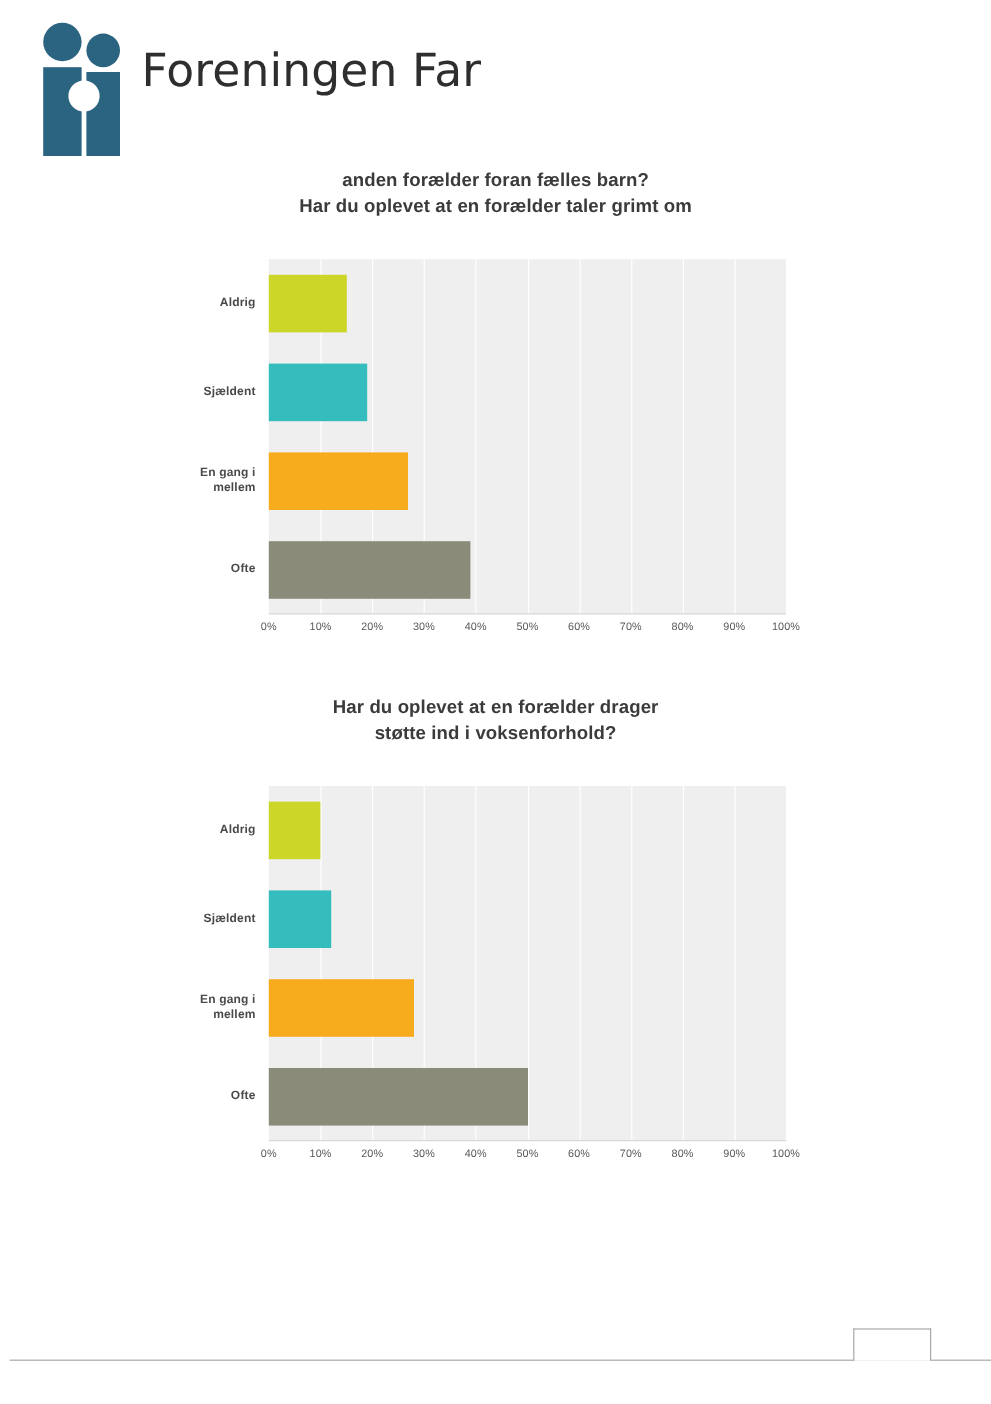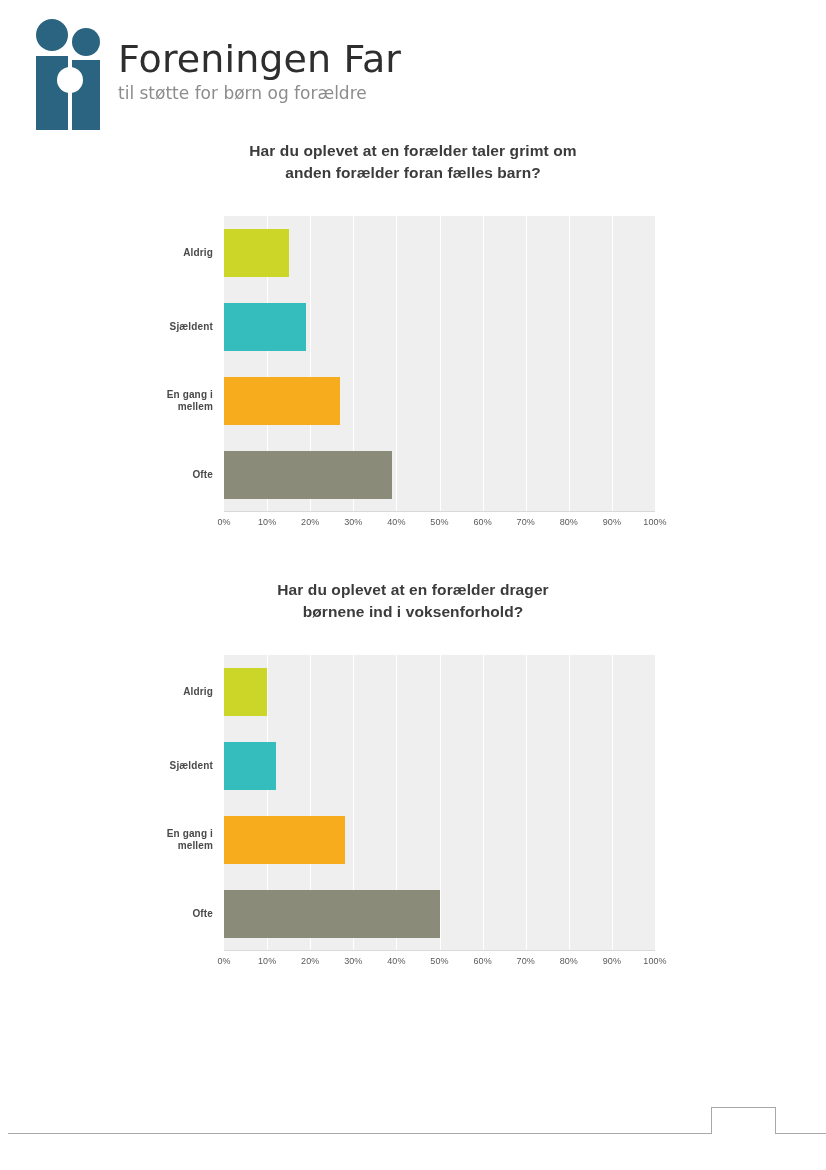--- a/index.html
+++ b/index.html
@@ -204,31 +204,27 @@
         <circle cx="22" cy="17" r="16"></circle>
         <rect x="6" y="38" width="32" height="74"></rect>
         <circle cx="56" cy="24" r="14"></circle>
         <rect x="42" y="42" width="28" height="70"></rect>
       </g>
       <circle cx="40" cy="62" r="13" fill="#FFFFFF"></circle>
     </svg>
   </div>
   <div class="logo-text-wrap">
     <div class="logo-title">Foreningen Far</div>
-    <div class="logo-sub">
-      <span>til støtte for børn</span>
-      <span>og forældre</span>
-    </div>
   </div>
 </div>
 
 <div class="chart-block" id="chart-1">
   <div class="chart-title">
+    <span class="ln">anden forælder foran fælles barn?</span>
     <span class="ln">Har du oplevet at en forælder taler grimt om</span>
-    <span class="ln">anden forælder foran fælles barn?</span>
   </div>
   <div class="plot-row" style="margin-top:32px;">
     <div class="y-axis">
         <div class="y-label">
           <div>
             <span>Aldrig</span>
           </div>
         </div>
         <div class="y-label">
           <div>
@@ -288,21 +284,21 @@
       <div class="x-tick" style="left: 70%;">70%</div>
       <div class="x-tick" style="left: 80%;">80%</div>
       <div class="x-tick" style="left: 90%;">90%</div>
       <div class="x-tick" style="left: 100%;">100%</div>
     </div>
 </div>
 
 <div class="chart-block" id="chart-2">
   <div class="chart-title">
     <span class="ln">Har du oplevet at en forælder drager</span>
-    <span class="ln">børnene ind i voksenforhold?</span>
+    <span class="ln">støtte ind i voksenforhold?</span>
   </div>
   <div class="plot-row" style="margin-top:32px;">
     <div class="y-axis">
         <div class="y-label">
           <div>
             <span>Aldrig</span>
           </div>
         </div>
         <div class="y-label">
           <div>

